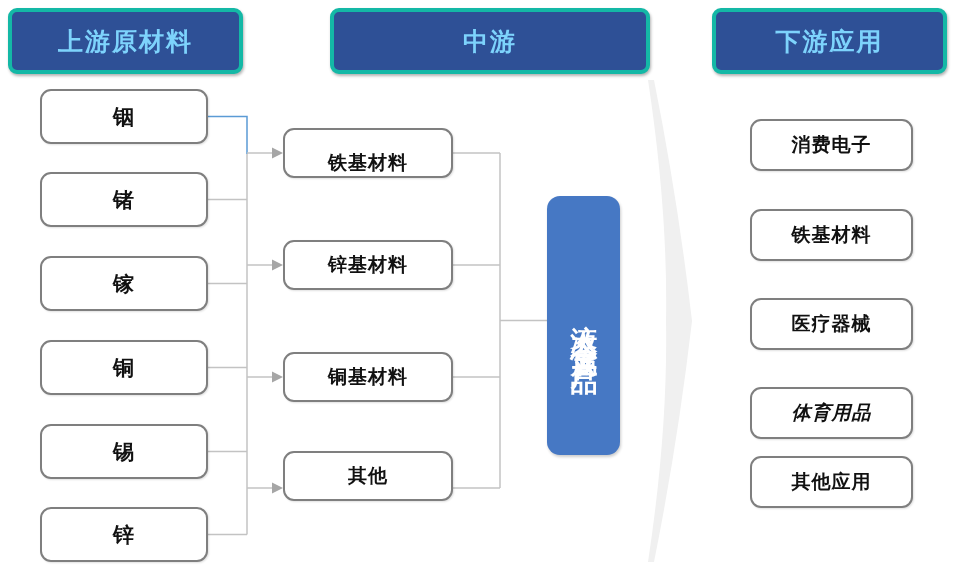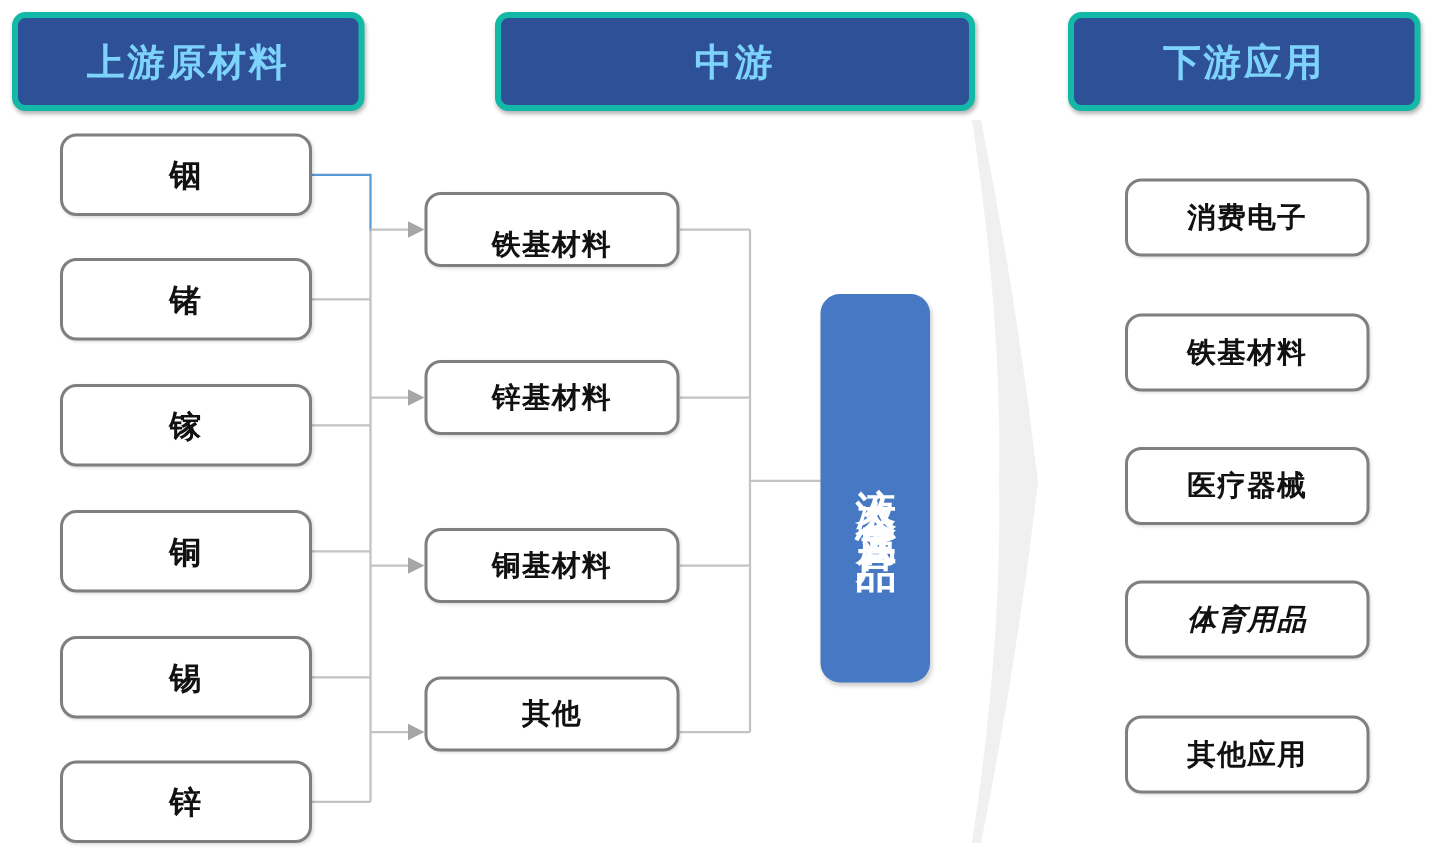--- a/index.html
+++ b/index.html
@@ -136,17 +136,17 @@
   </div>
   <div class="node node-right" style="top:209px;">
     <span>铁基材料</span>
   </div>
   <div class="node node-right" style="top:298px;">
     <span>医疗器械</span>
   </div>
   <div class="node node-right" style="top:387px;font-style:italic;">
     <span>体育用品</span>
   </div>
-  <div class="node node-right" style="top:477px;">
+  <div class="node node-right" style="top:456px;">
     <span>其他应用</span>
   </div>
 
 </div>
 
 </body></html>

